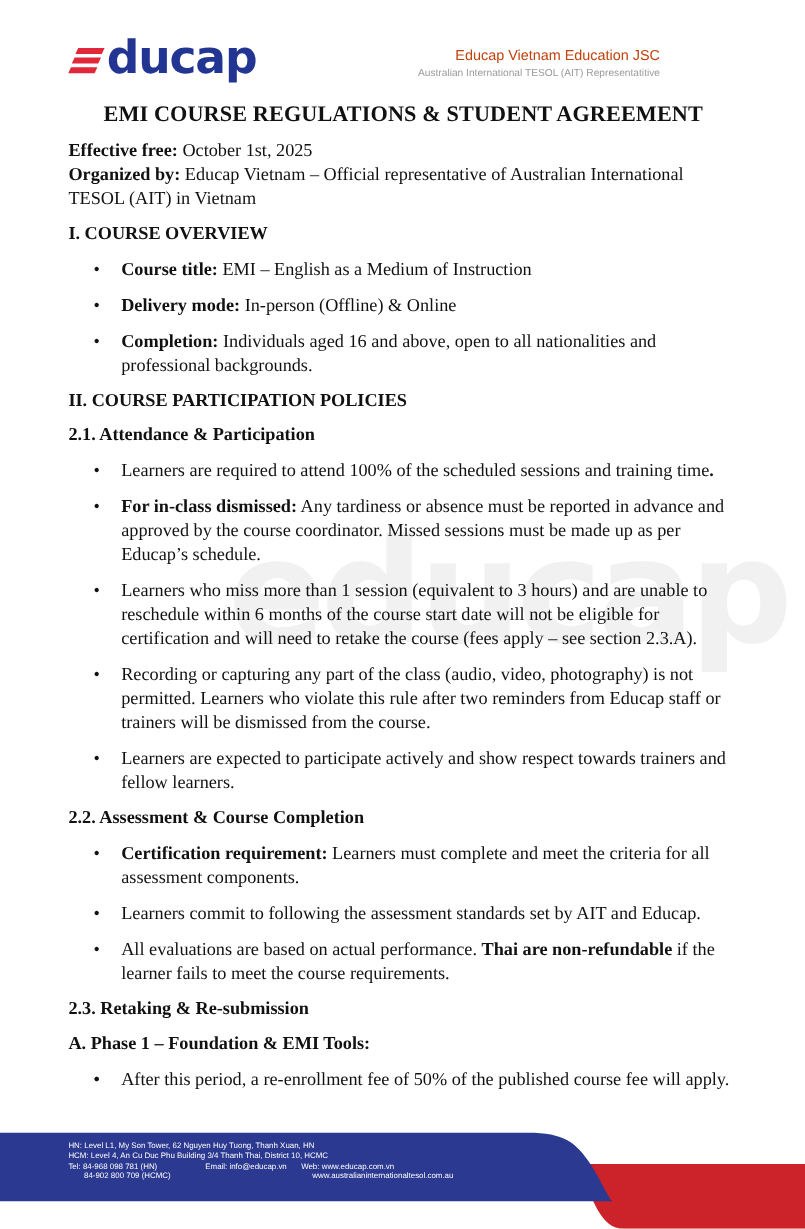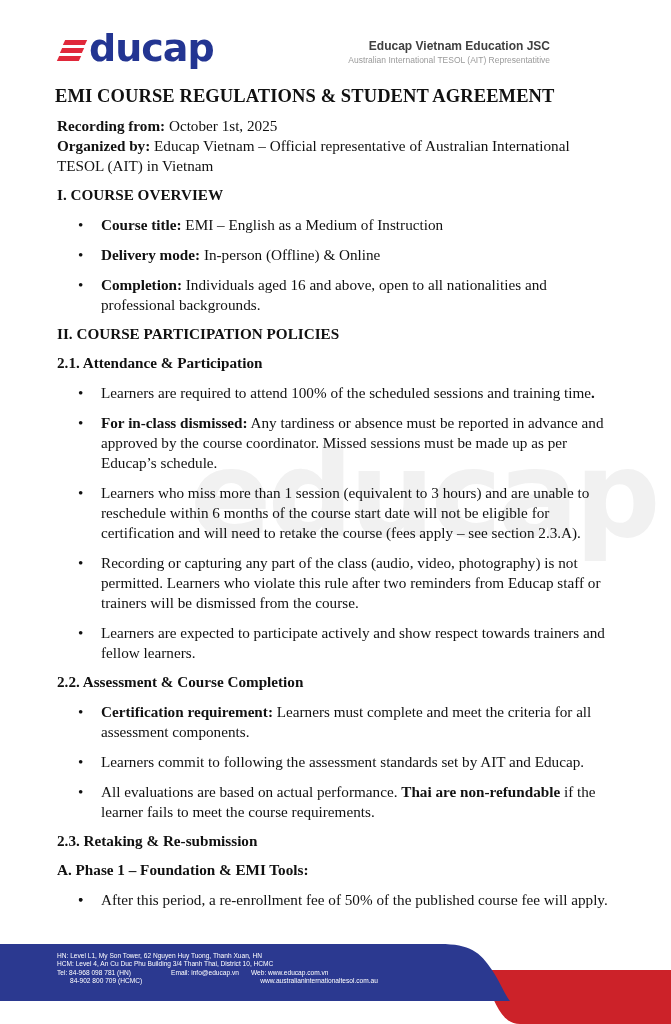--- a/index.html
+++ b/index.html
@@ -13,30 +13,30 @@
   .logo-bars { position: relative; width: 28px; height: 22px; margin-right: 3px; }
   .logo-bars span { position: absolute; height: 5px; background: #e0283a; transform: skewX(-25deg); }
   .logo-bars span:nth-child(1) { top: 0; left: 6px; width: 22px; }
   .logo-bars span:nth-child(2) { top: 8px; left: 3px; width: 22px; }
   .logo-bars span:nth-child(3) { top: 16px; left: 0; width: 22px; }
   .logo-text {
     font-family: "DejaVu Sans", sans-serif; font-weight: bold; font-size: 38px;
     color: #233592; letter-spacing: -1px; line-height: 1; margin-top: -6px;
   }
   .company { position: absolute; right: 56px; top: 39px; text-align: right; font-family: "Liberation Sans", sans-serif; }
-  .company-name { font-size: 12px; font-weight: bold; color: #404040; }
+  .company-name { font-size: 12px; font-weight: normal; color: #c2410c; }
   .company-sub { font-size: 8.5px; color: #9a9a9a; margin-top: 2px; }
 
   .watermark {
     position: absolute; left: 190px; top: 425px; font-family: "DejaVu Sans", sans-serif;
     font-weight: bold; font-size: 120px; color: #f1f1f1; letter-spacing: -4px; z-index: 0;
   }
 
   .doc { position: absolute; left: 57px; top: 86px; width: 560px; z-index: 1; font-size: 15.2px; line-height: 20px; }
-  .title { text-align: left; font-weight: bold; font-size: 18.5px; margin: 0 0 10px -2px; letter-spacing: 0.1px; }
+  .title { text-align: center; font-weight: bold; font-size: 18.5px; margin: 0 0 10px -2px; letter-spacing: 0.1px; }
   .meta p { margin: 0; }
   .meta p + p { margin-top: 0; }
   h2, h3, h4 { font-size: 15.2px; font-weight: bold; margin: 0; }
   .sec { margin-top: 9px; }
   ul { list-style: none; margin: 0; padding: 0; }
   li { position: relative; padding-left: 44px; margin-top: 10px; }
   li .bullet { position: absolute; left: 21px; top: 0; }
   b { font-weight: bold; }
 
   .footer { position: absolute; left: 0; top: 940px; width: 671px; height: 84px; }
@@ -68,21 +68,21 @@
     <div class="company-sub">Australian International TESOL (AIT) Representatitive</div>
   </div>
 </div>
 
 <div class="watermark">educap</div>
 
 <div class="doc">
   <div class="title">EMI COURSE REGULATIONS &amp; STUDENT AGREEMENT</div>
 
   <div class="meta">
-    <p><b>Recording from:</b><span> October 1st, 2025</span></p>
+    <p><b>Effective free:</b><span> October 1st, 2025</span></p>
     <p><b>Organized by:</b><span> Educap Vietnam – Official representative of Australian International TESOL (AIT) in Vietnam</span></p>
   </div>
 
   <h2 class="sec">I. COURSE OVERVIEW</h2>
   <ul>
     <li><span class="bullet">•</span><b>Course title:</b><span> EMI – English as a Medium of Instruction</span></li>
     <li><span class="bullet">•</span><b>Delivery mode:</b><span> In-person (Offline) &amp; Online</span></li>
     <li><span class="bullet">•</span><b>Completion:</b><span> Individuals aged 16 and above, open to all nationalities and professional backgrounds.</span></li>
   </ul>
 

